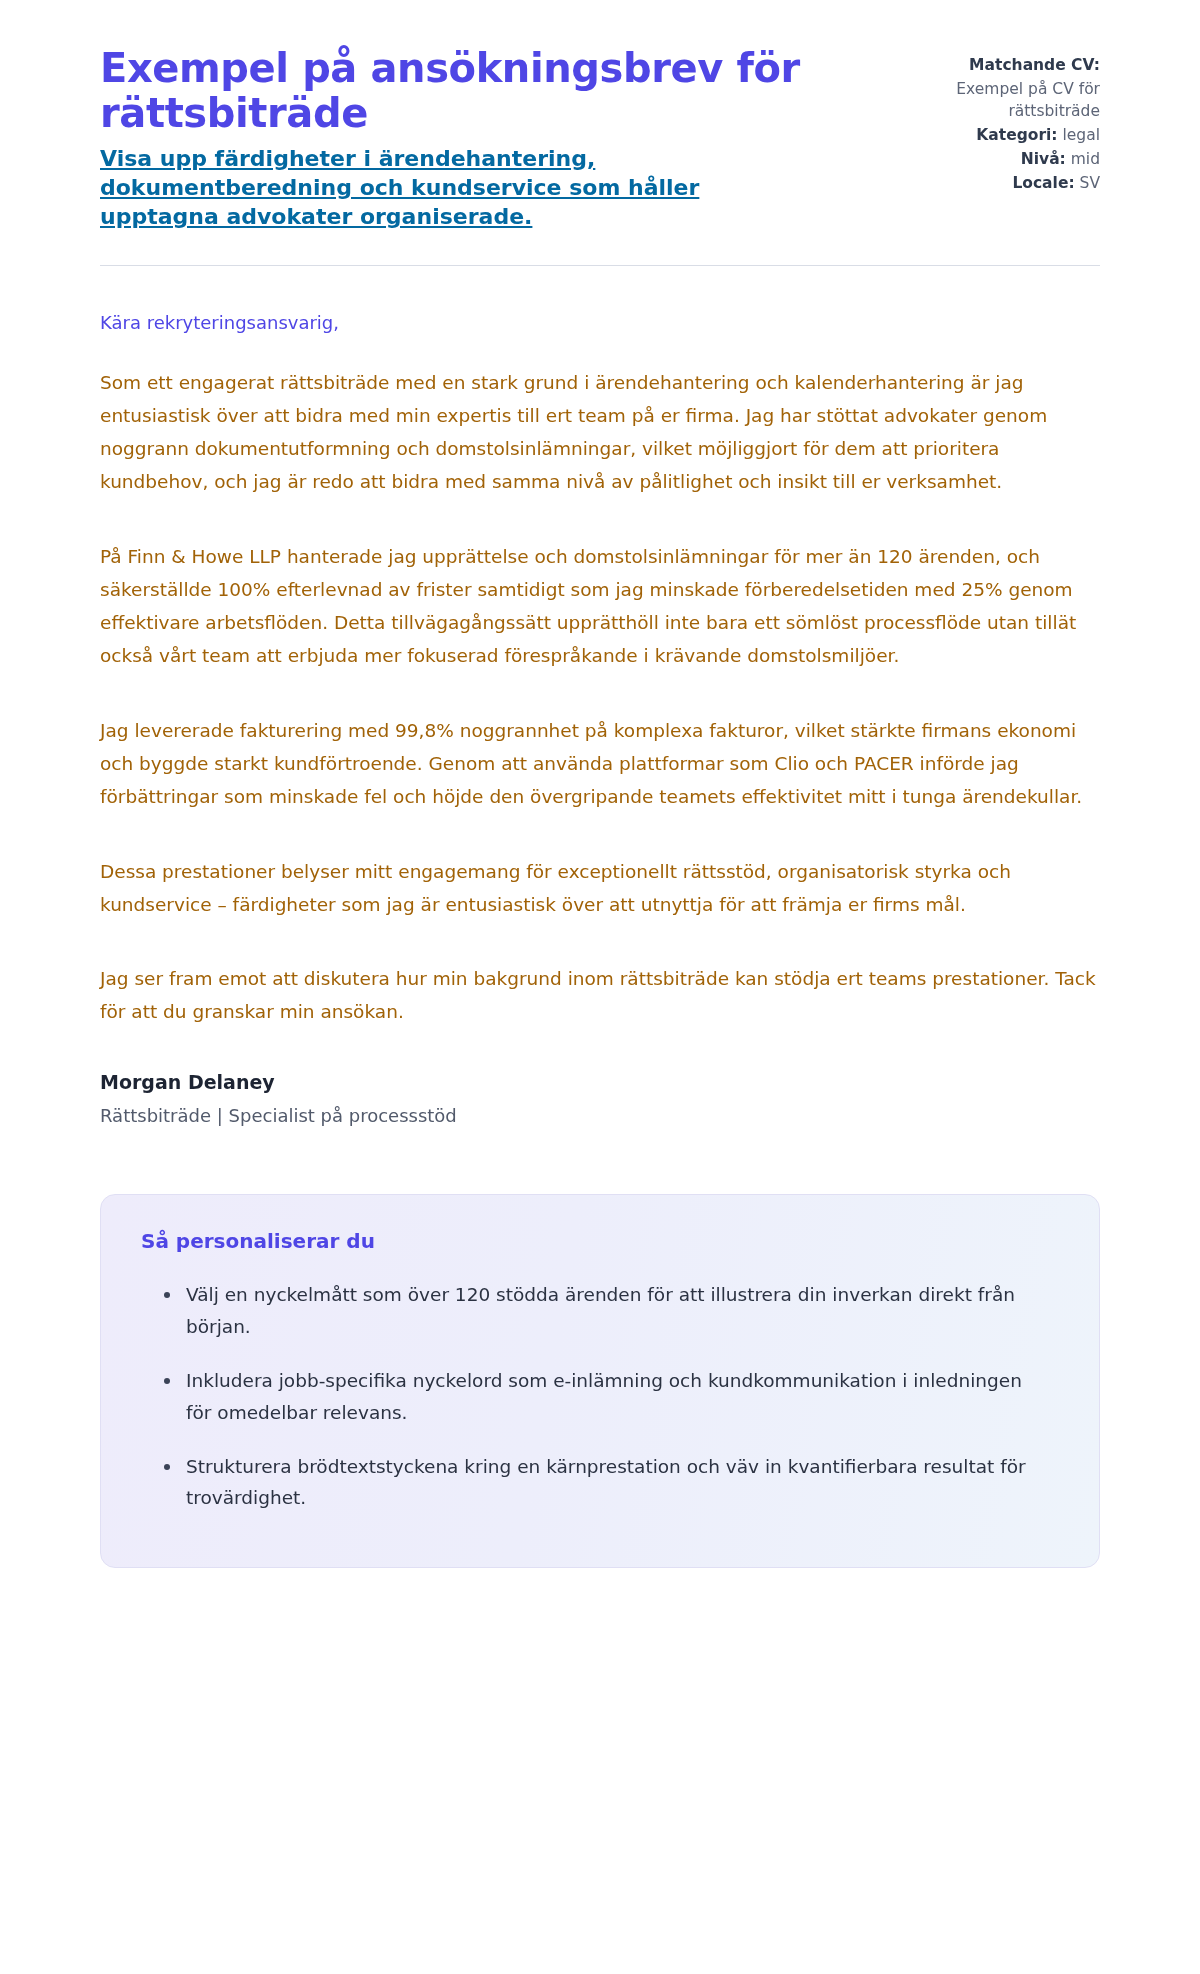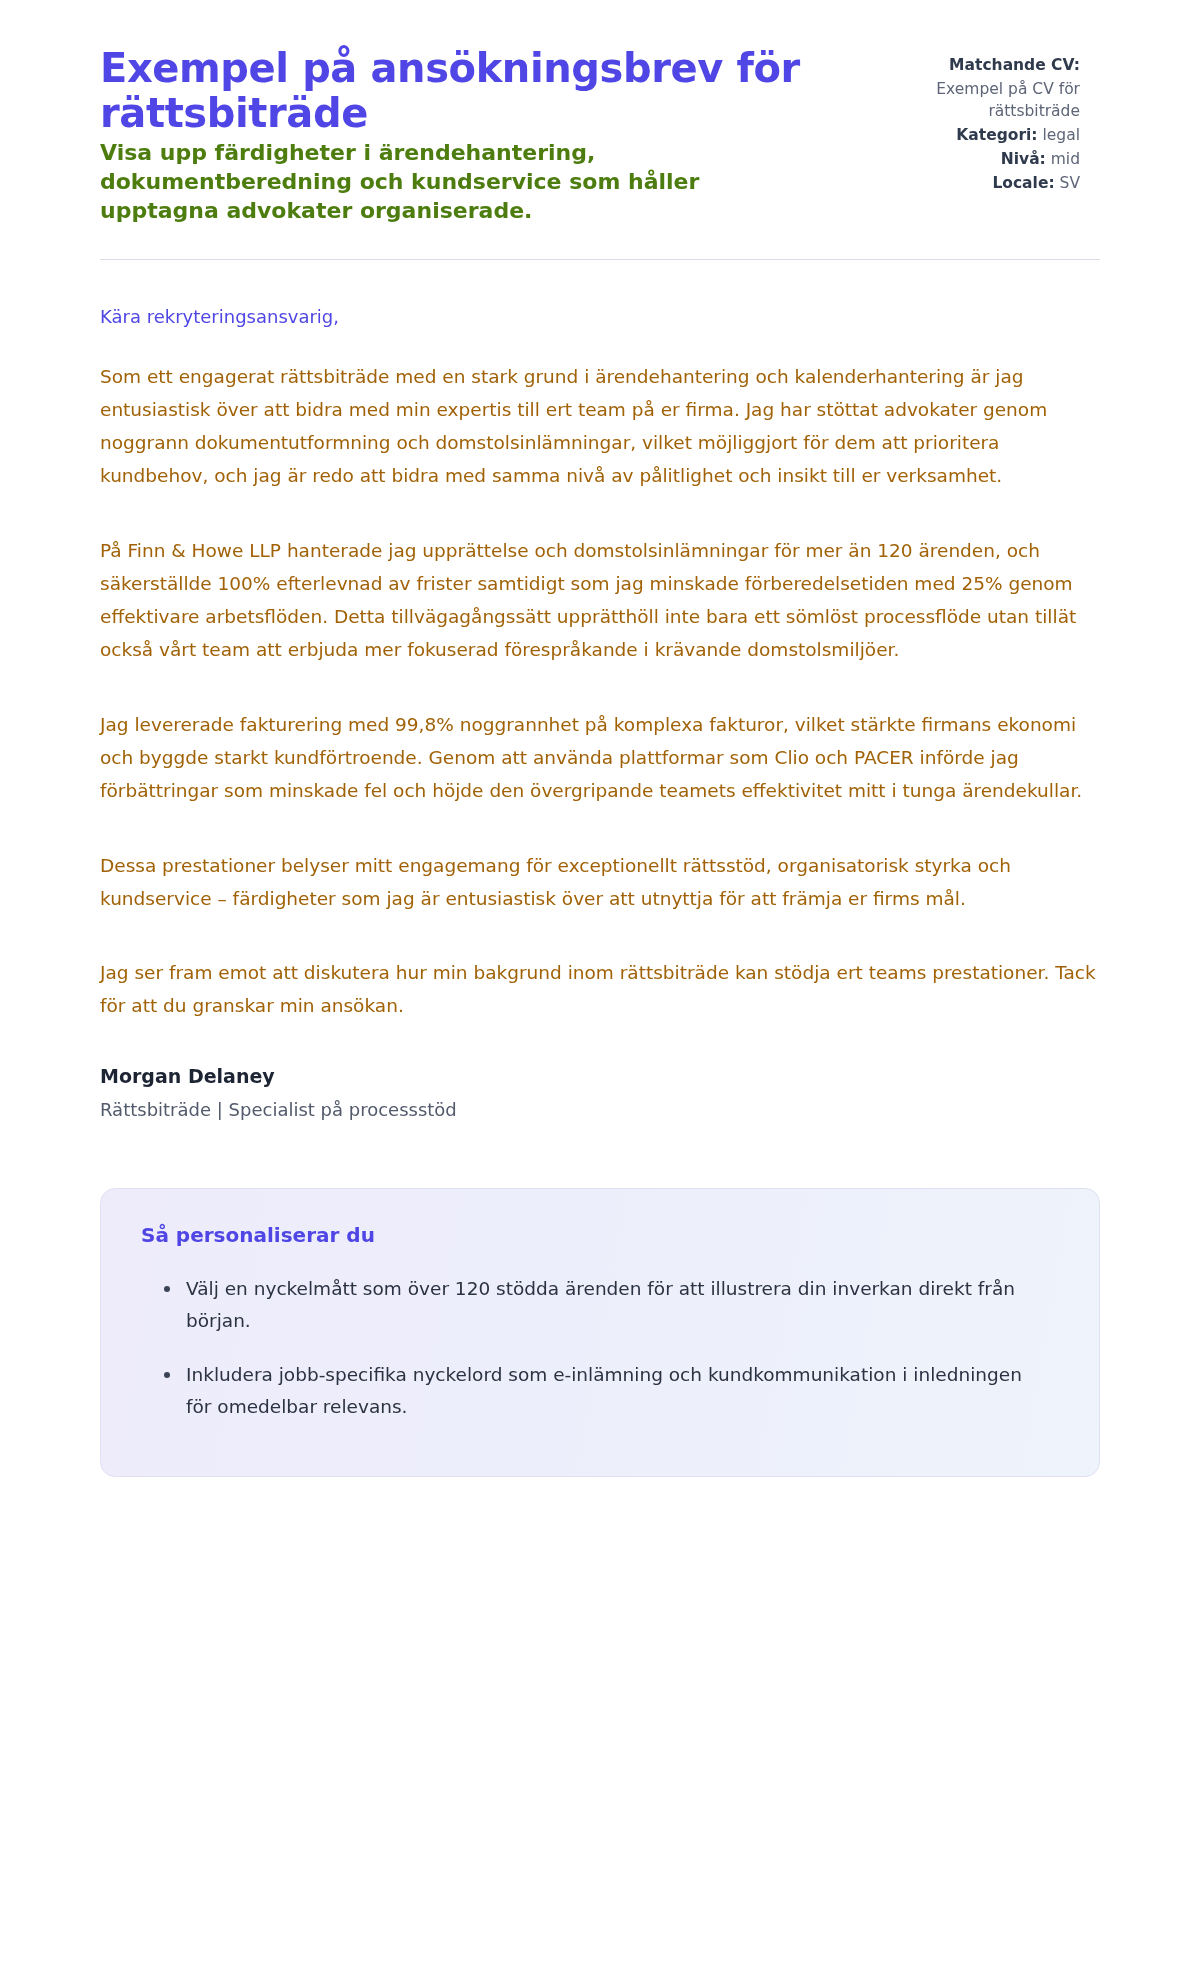--- a/index.html
+++ b/index.html
@@ -19,38 +19,40 @@
     width: 1200px;
     min-height: 1974px;
     padding: 46px 100px 40px 100px;
     background: #ffffff;
   }
 
   
   .header {
     display: flex;
     align-items: flex-start;
+    justify-content: space-between;
     gap: 50px;
     padding-bottom: 34px;
   }
   .header-left { flex: 1 1 auto; max-width: 720px; }
   .doc-title {
     margin: 0;
     font-size: 40px;
     line-height: 1.13;
     font-weight: 700;
     color: #4f46e5;
     letter-spacing: -0.4px;
   }
   .doc-subtitle {
-    margin: 2px 0 0 0;
+    margin: 8px 0 0 0;
     font-size: 22px;
     line-height: 1.32;
     font-weight: 700;
-    color: #4d7c0f;
+    color: #0369a1;
+    text-decoration: underline;
   }
   .meta {
     flex: 0 0 auto;
     width: 210px;
     text-align: right;
     font-size: 15.5px;
     line-height: 1.42;
     color: #5d6577;
     padding-top: 8px;
   }
@@ -197,16 +199,17 @@
       <p class="sig-role">Rättsbiträde | Specialist på processstöd</p>
     </div>
   </div>
 
 
   <div class="tips">
     <h2 class="tips-title">Så personaliserar du</h2>
     <ul class="tips-list">
       <li>Välj en nyckelmått som över 120 stödda ärenden för att illustrera din inverkan direkt från början.</li>
       <li>Inkludera jobb-specifika nyckelord som e-inlämning och kundkommunikation i inledningen för omedelbar relevans.</li>
+      <li>Strukturera brödtextstyckena kring en kärnprestation och väv in kvantifierbara resultat för trovärdighet.</li>
     </ul>
   </div>
 
 </div>
 
 </body></html>

